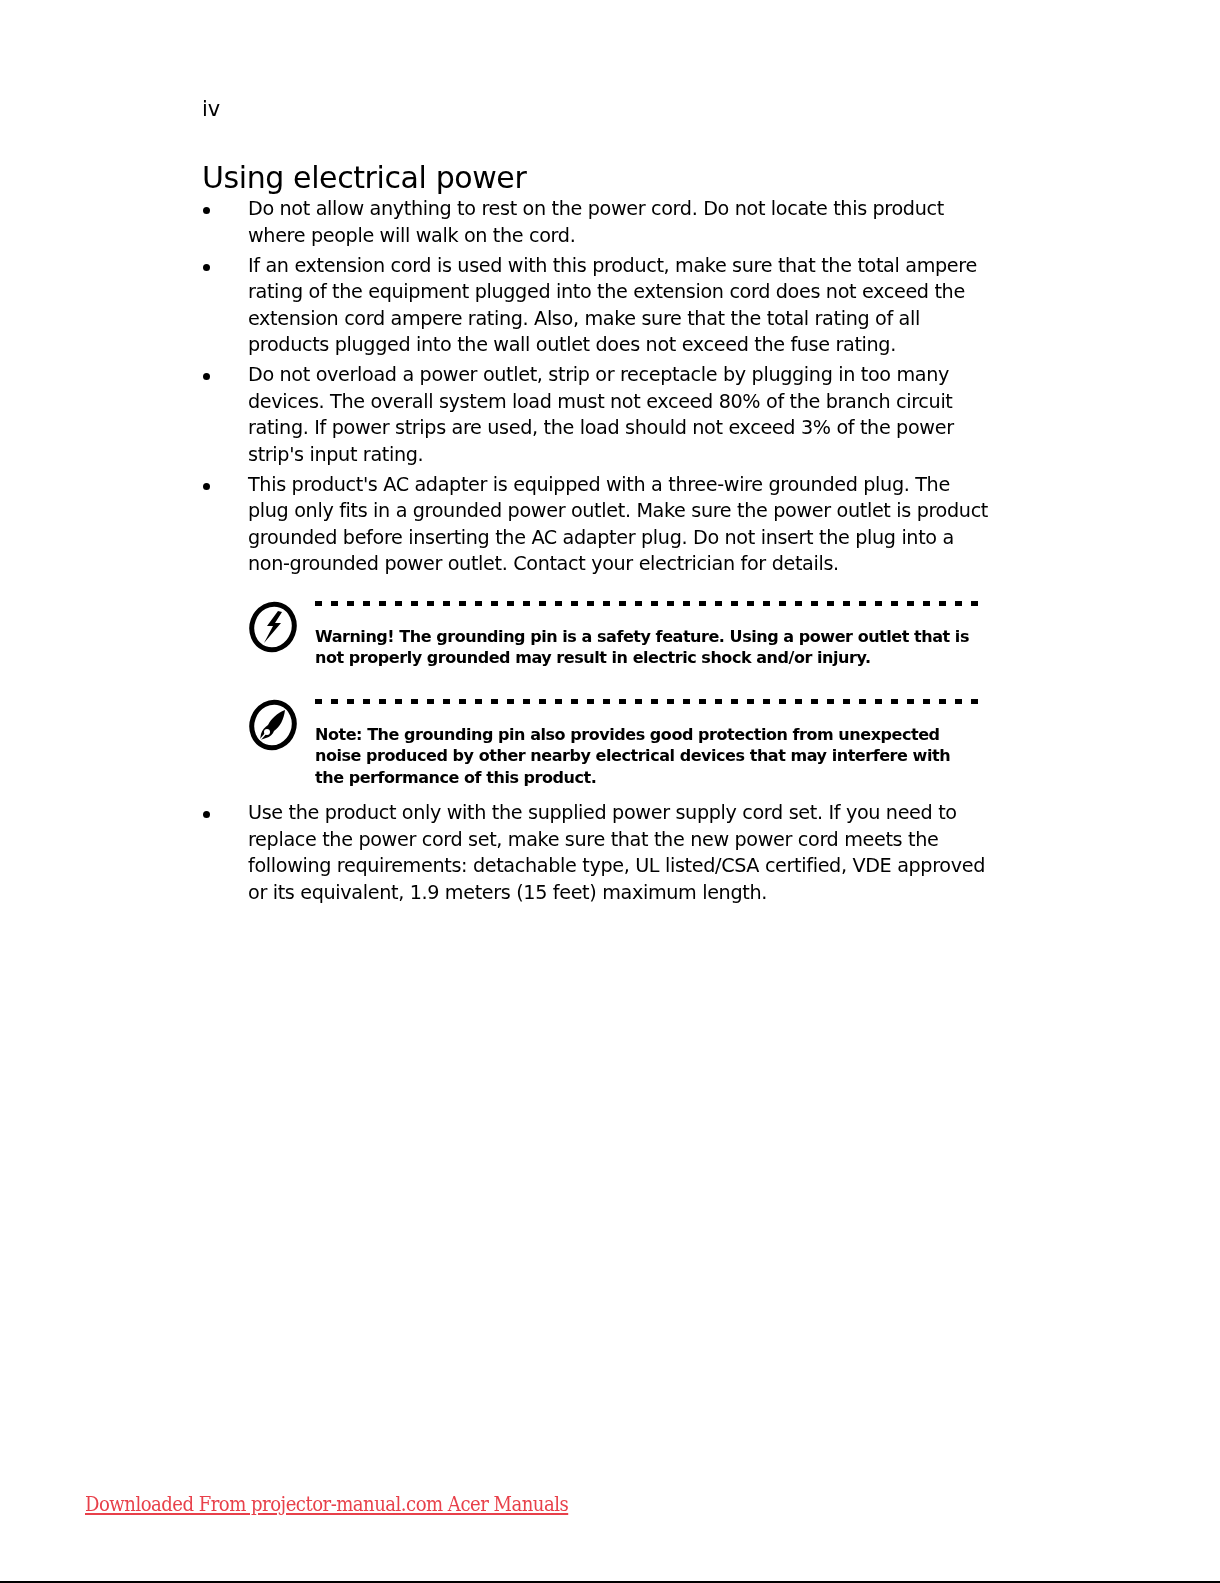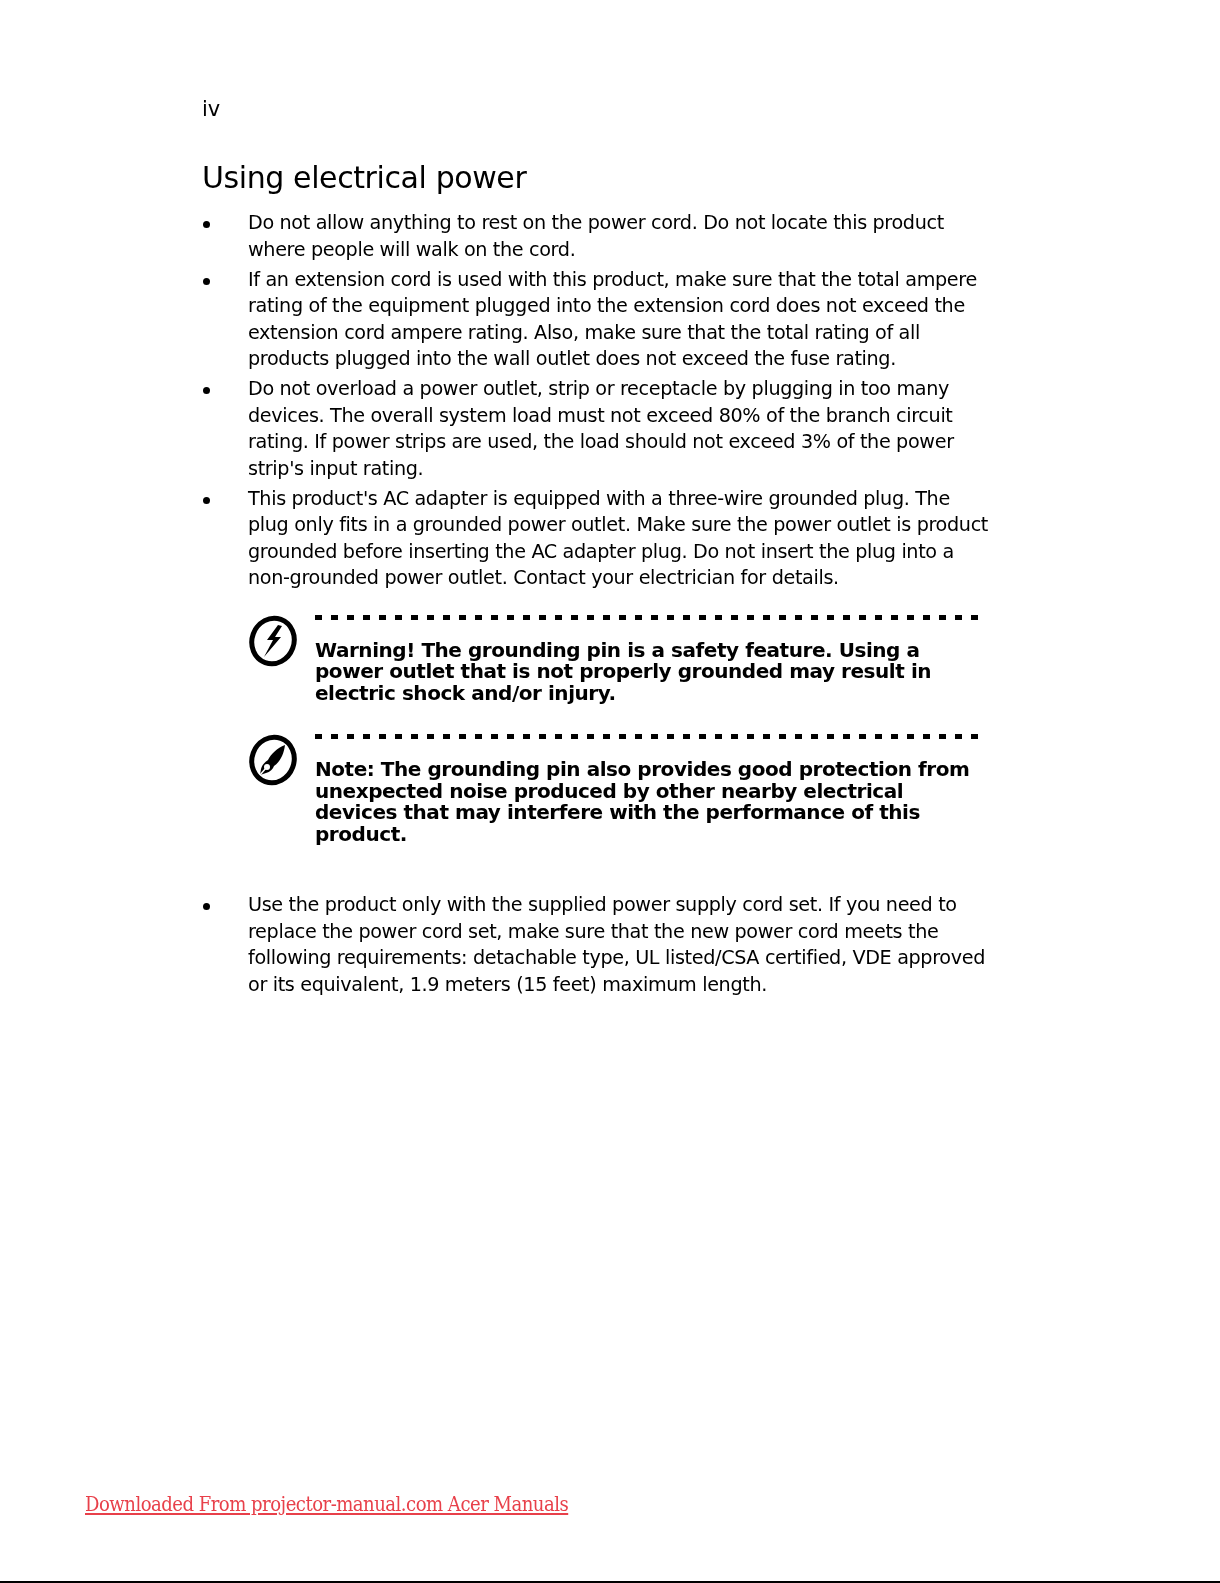--- a/index.html
+++ b/index.html
@@ -47,21 +47,20 @@
       height: 7px;
       border-radius: 50%;
       background: #000;
     }
     .section-heading {
       font-size: 30px;
       line-height: 36px;
       font-weight: normal;
       letter-spacing: -0.4px;
       margin-top: 20px;
-      margin-bottom: 14px;
     }
     .callout {
       position: relative;
       margin-left: 45px;
       padding-left: 68px;
       margin-top: 14px;
     }
     .callout-icon {
       position: absolute;
       left: 0;
@@ -72,28 +71,28 @@
     .callout-rule {
       height: 5px;
       margin-top: 23px;
       margin-bottom: 20px;
       width: 666px;
       background-image: linear-gradient(to right, #000 0 7px, transparent 7px 16px);
       background-size: 16px 5px;
       background-repeat: repeat-x;
     }
     .callout-text {
-      font-size: 20px;
+      font-size: 16px;
       line-height: 21.5px;
       font-weight: bold;
       letter-spacing: -0.45px;
       width: 660px;
     }
     .callout-warning { margin-top: 10px; }
-    .callout-note { margin-top: 30px; margin-bottom: 47px; }
+    .callout-note { margin-top: 30px; margin-bottom: 12px; }
     .footer-link {
       position: absolute;
       left: 85px;
       top: 1490px;
       font-family: "DejaVu Serif", "Liberation Serif", serif;
       font-size: 21px;
       line-height: 28px;
       color: #e8404a;
       text-decoration: underline;
       letter-spacing: -0.6px;

